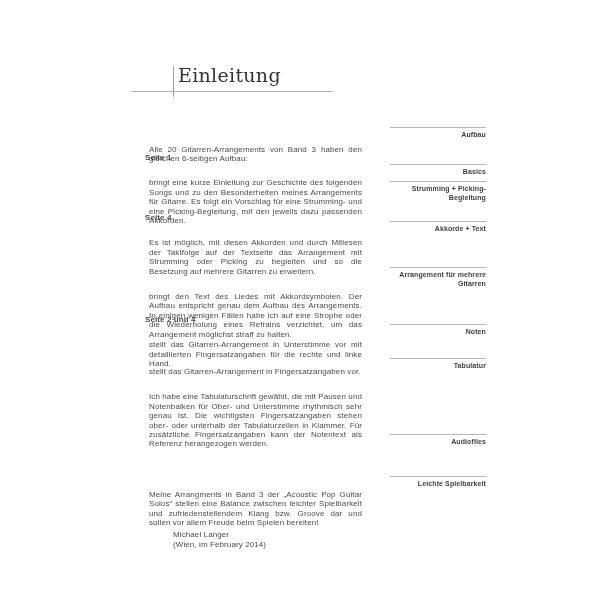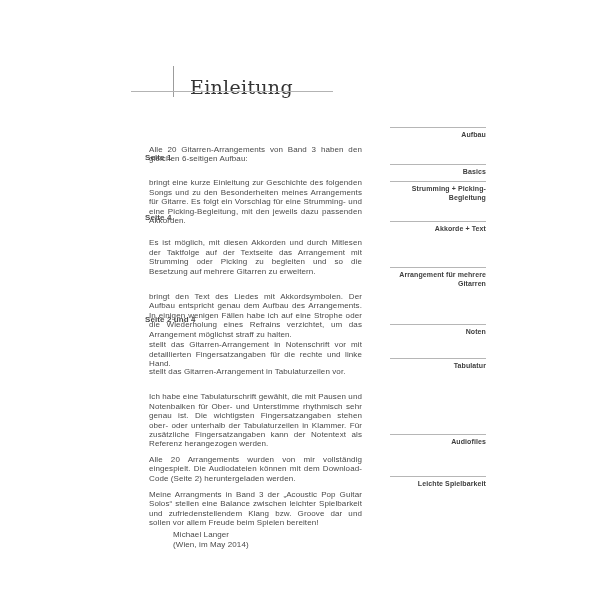--- a/index.html
+++ b/index.html
@@ -21,21 +21,21 @@
   }
   .title-hline {
     position: absolute;
     left: 131px; top: 91px;
     width: 202px; height: 1px;
     background: #b3b3b3;
   }
   .page-title {
     position: absolute;
     left: 178px; top: 64px;
-    margin: 12px;
+    margin: 0;
     font-family: "DejaVu Serif", "Liberation Serif", serif;
     font-size: 19px;
     font-weight: 500;
     letter-spacing: 0.3px;
     color: #333333;
     white-space: nowrap;
   }
 
   
   .body-block {
@@ -93,39 +93,36 @@
   </section>
 
   <section class="body-block" style="top:213px">
     <div class="sec-heading">Seite 4</div>
     <p>Es ist möglich, mit diesen Akkorden und durch Mitlesen der Taktfolge auf der Textseite das Arrangement mit Strumming oder Picking zu begleiten und so die Besetzung auf mehrere Gitarren zu erweitern.</p>
     <p>bringt den Text des Liedes mit Akkordsymbolen. Der Aufbau entspricht genau dem Aufbau des Arrangements. In einigen wenigen Fällen habe ich auf eine Strophe oder die Wiederholung eines Refrains verzichtet, um das Arrangement möglichst straff zu halten.</p>
   </section>
 
   <section class="body-block" style="top:315px">
     <div class="sec-heading">Seite 2 und 4</div>
-    <p>stellt das Gitarren-Arrangement in Notenschrift vor mit detaillierten Fingersatzangaben für die rechte und linke Hand.</p>
+    <p>stellt das Gitarren-Arrangement in Unterstimme vor mit detaillierten Fingersatzangaben für die rechte und linke Hand.</p>
   </section>
 
   <section class="body-block" style="top:351px">
-    <p>stellt das Gitarren-Arrangement in Tabulaturzeilen vor.</p>
+    <p>stellt das Gitarren-Arrangement in Fingersatzangaben vor.</p>
     <p>Ich habe eine Tabulaturschrift gewählt, die mit Pausen und Notenbalken für Ober- und Unterstimme rhythmisch sehr genau ist. Die wichtigsten Fingersatzangaben stehen ober- oder unterhalb der Tabulaturzeilen in Klammer. Für zusätzliche Fingersatzangaben kann der Notentext als Referenz herangezogen werden.</p>
   </section>
 
-  <div class="body-block" style="top:439px">
-    <p>Alle 20 Arrangements wurden von mir vollständig eingespielt. Die Audiodateien können mit dem Download-Code (Seite 2) heruntergeladen werden.</p>
-  </div>
 
   <div class="body-block" style="top:474px">
     <p>Meine Arrangments in Band 3 der „Acoustic Pop Guitar Solos“ stellen eine Balance zwischen leichter Spielbarkeit und zufriedenstellendem Klang bzw. Groove dar und sollen vor allem Freude beim Spielen bereiten!</p>
   </div>
 
   <div class="body-block signature" style="top:530px">
     <div>Michael Langer</div>
-    <div>(Wien, im May 2014)</div>
+    <div>(Wien, im February 2014)</div>
   </div>
 
   <div class="side-item" style="top:127px">Aufbau</div>
   <div class="side-item" style="top:164px">Basics</div>
   <div class="side-item" style="top:181px">Strumming + Picking-Begleitung</div>
   <div class="side-item" style="top:221px">Akkorde + Text</div>
   <div class="side-item" style="top:267px">Arrangement für mehrere Gitarren</div>
   <div class="side-item" style="top:324px">Noten</div>
   <div class="side-item" style="top:358px">Tabulatur</div>
   <div class="side-item" style="top:434px">Audiofiles</div>

